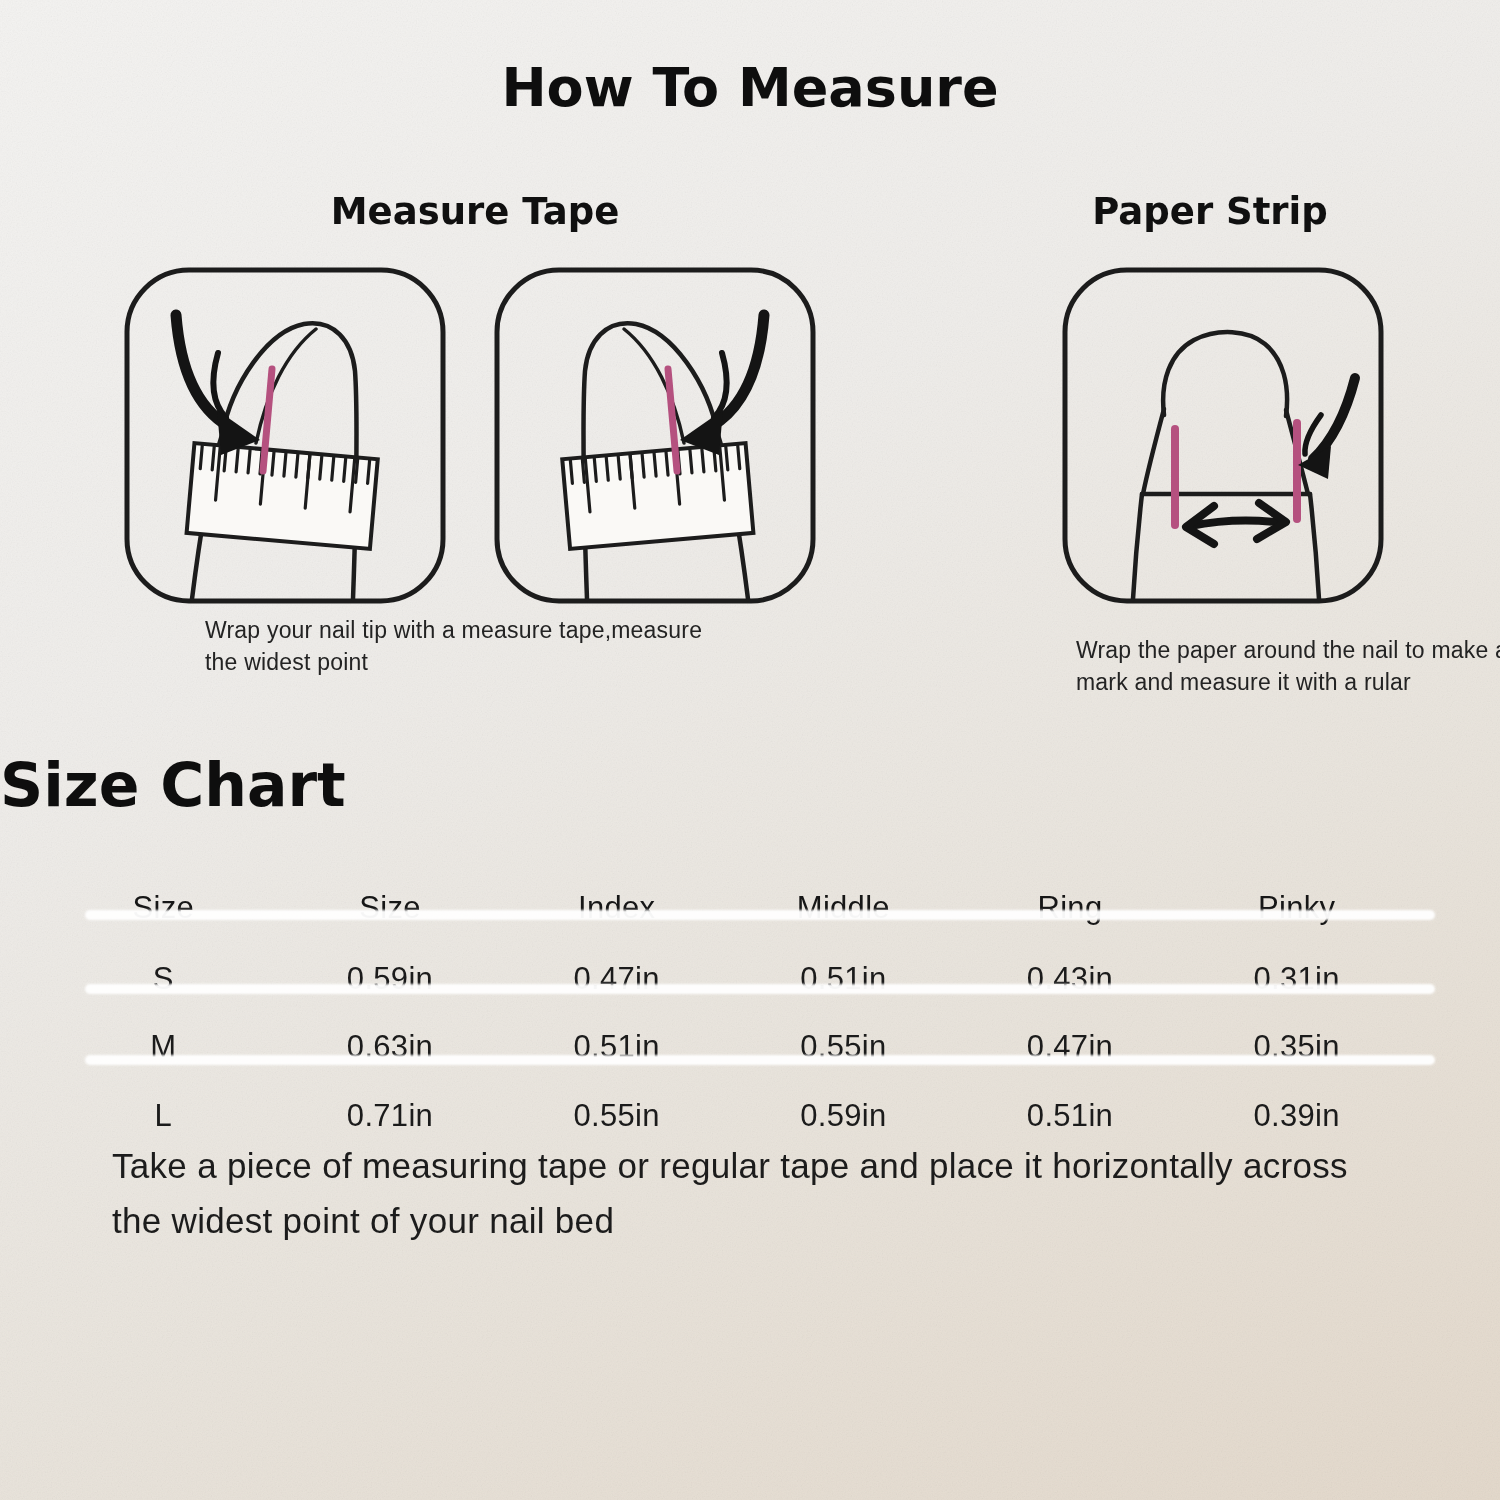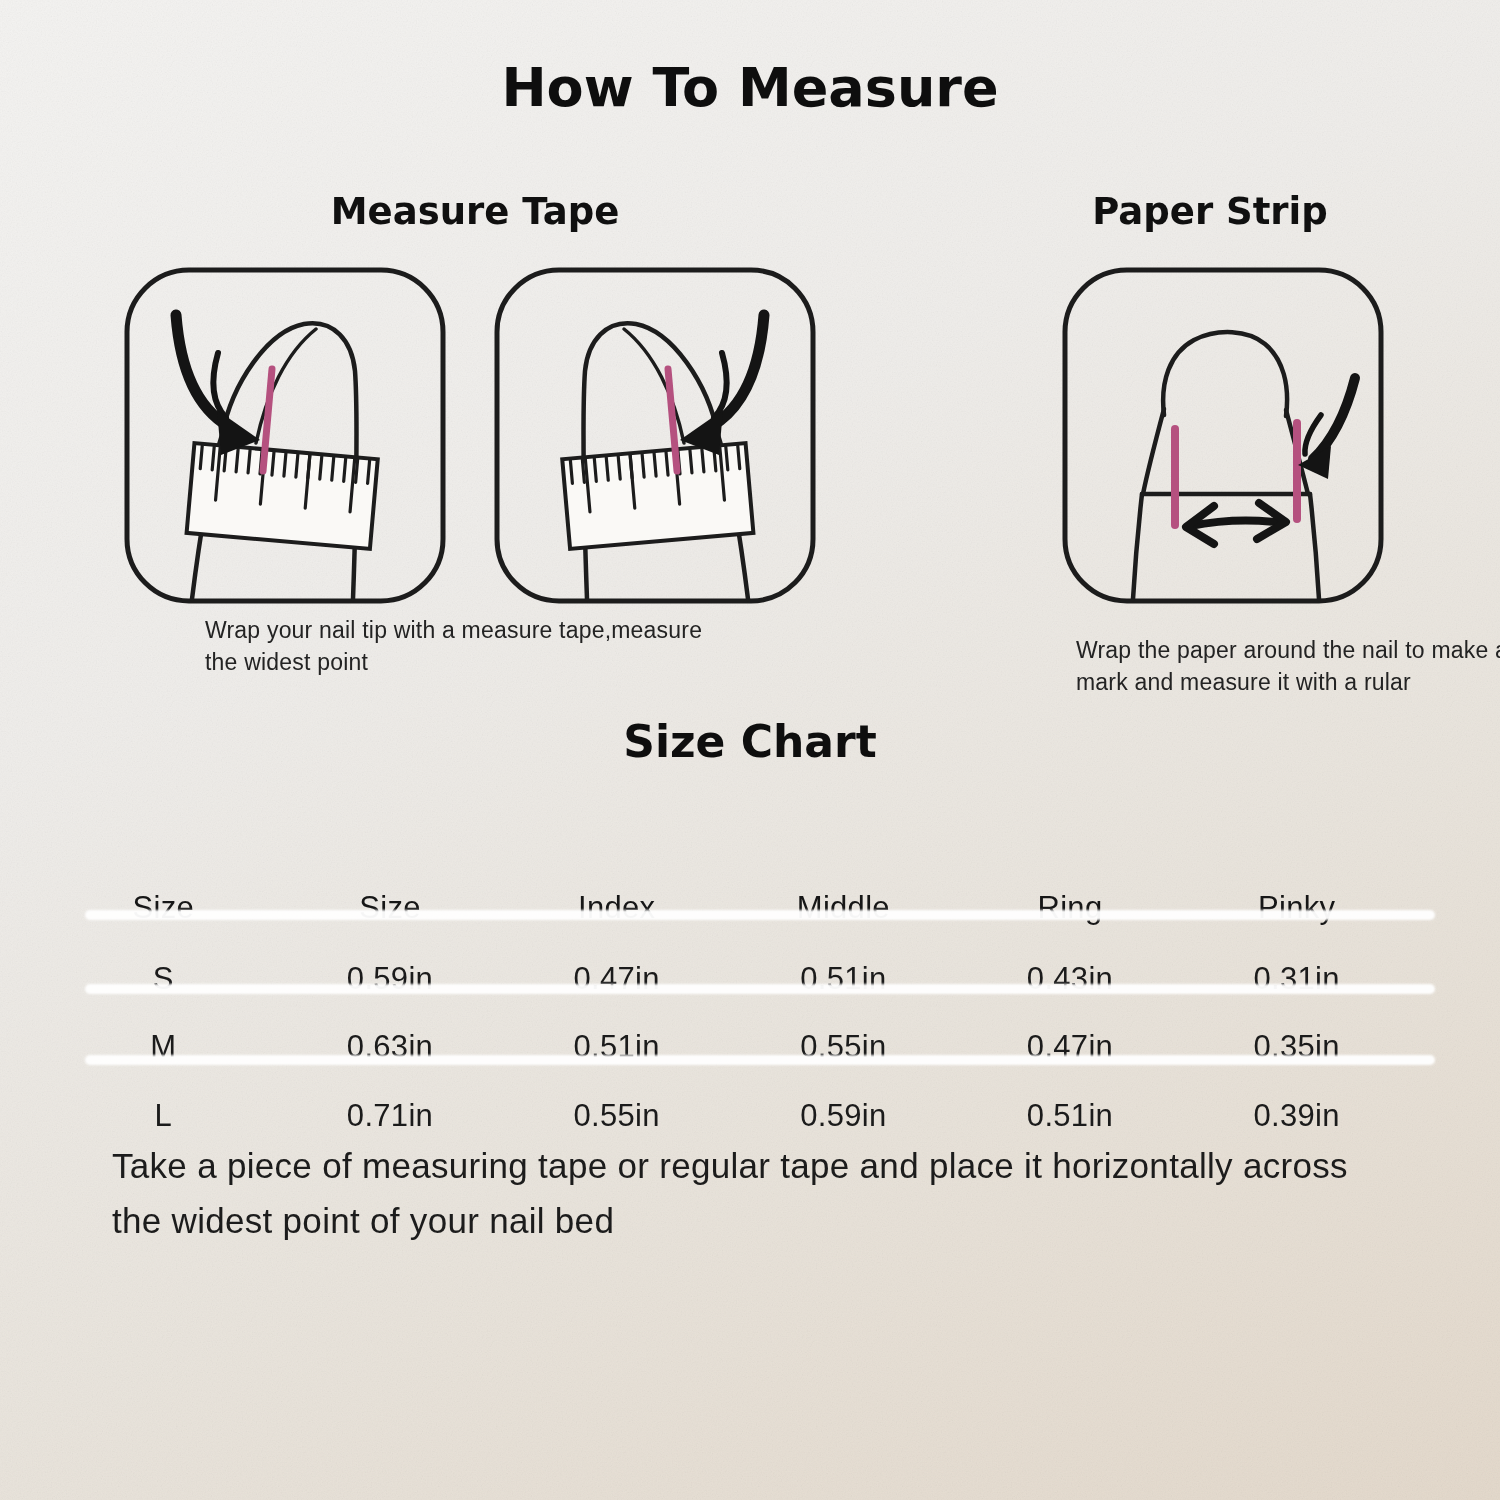--- a/index.html
+++ b/index.html
@@ -32,23 +32,23 @@
   .d2{left:490px;}
   .d3{left:1058px;}
 
   .caption{
     top:615px;font-size:23px;line-height:1.38;color:#232323;letter-spacing:0.2px;
   }
   .cap-tape{left:205px;width:515px;}
   .cap-paper{left:1076px;width:435px;margin-top:20px;}
 
   .chart-title{
-    top:716px;left:0;right:0;text-align:center;
+    top:750px;left:0;right:0;
     font-family:"DejaVu Sans", sans-serif;
-    font-size:44px;font-weight:700;color:#0e0e0e;
+    font-size:60px;font-weight:700;color:#0e0e0e;
   }
 
   .trow{
     left:50px;width:1360px;height:44px;
     display:grid;grid-template-columns:repeat(6,1fr);
     align-items:center;text-align:center;
     font-size:31px;color:#1b1b1b;letter-spacing:0.3px;margin-top:24px;
   }
   .trow.header{font-size:31px;color:#161616;}
   .row-header{top:862px;}

